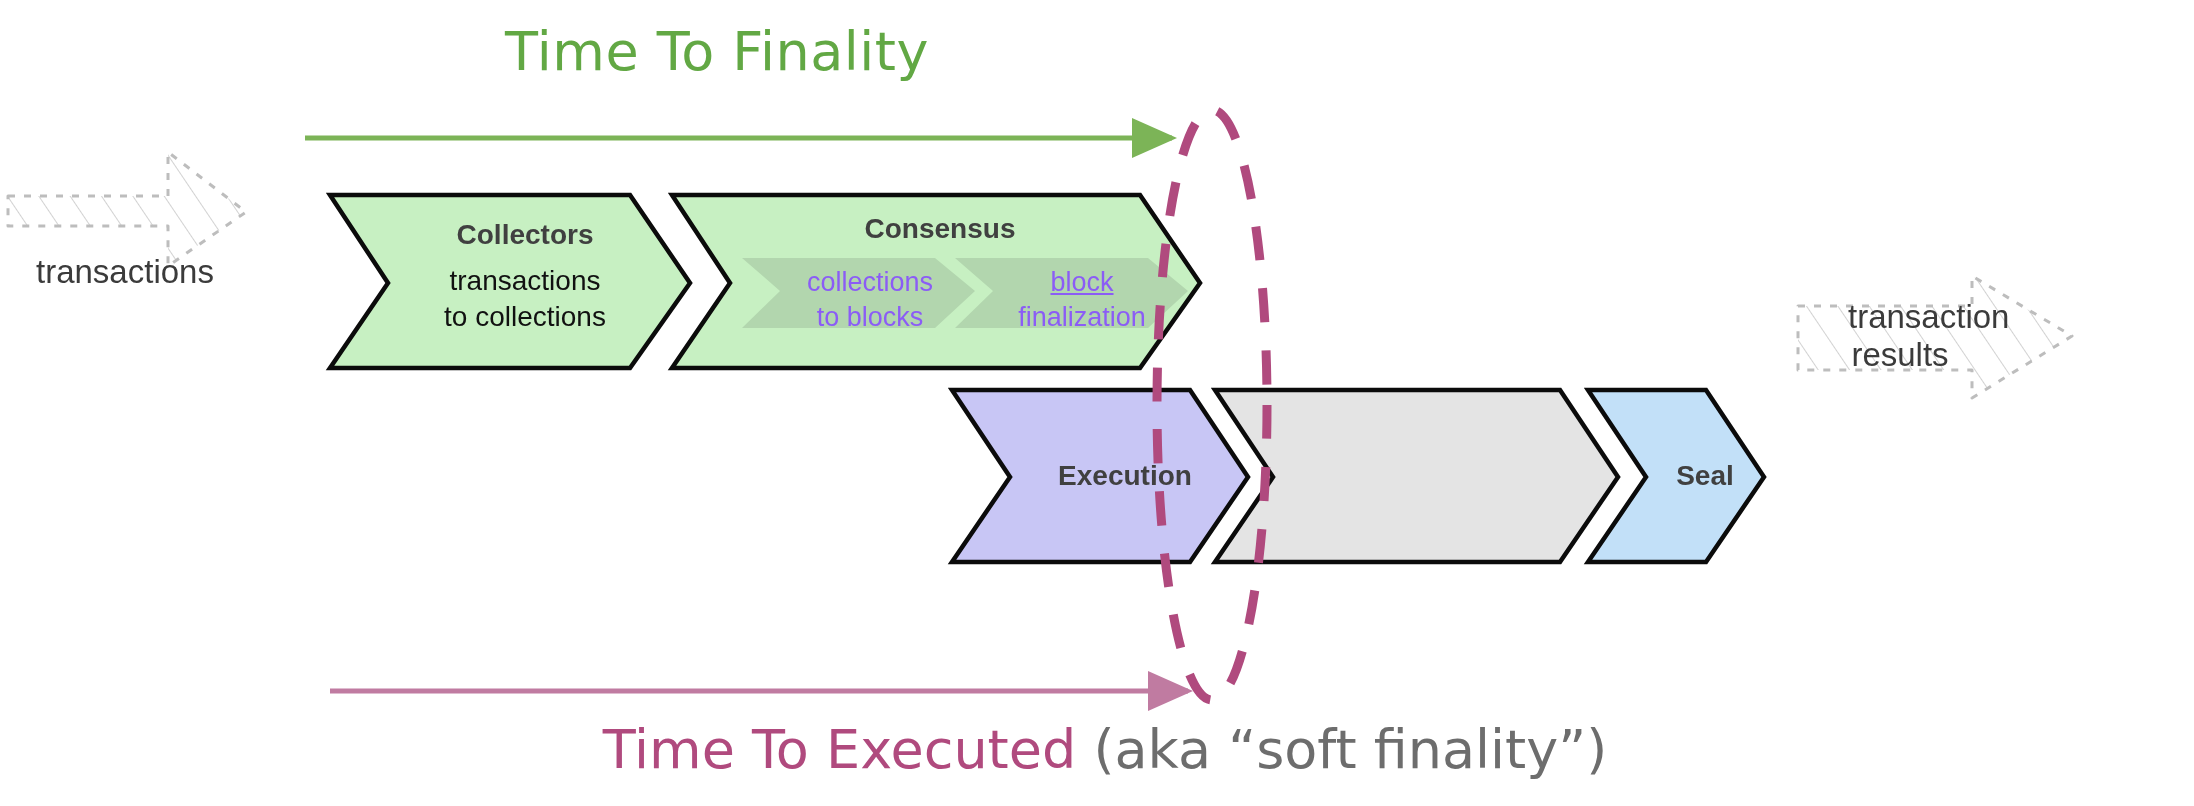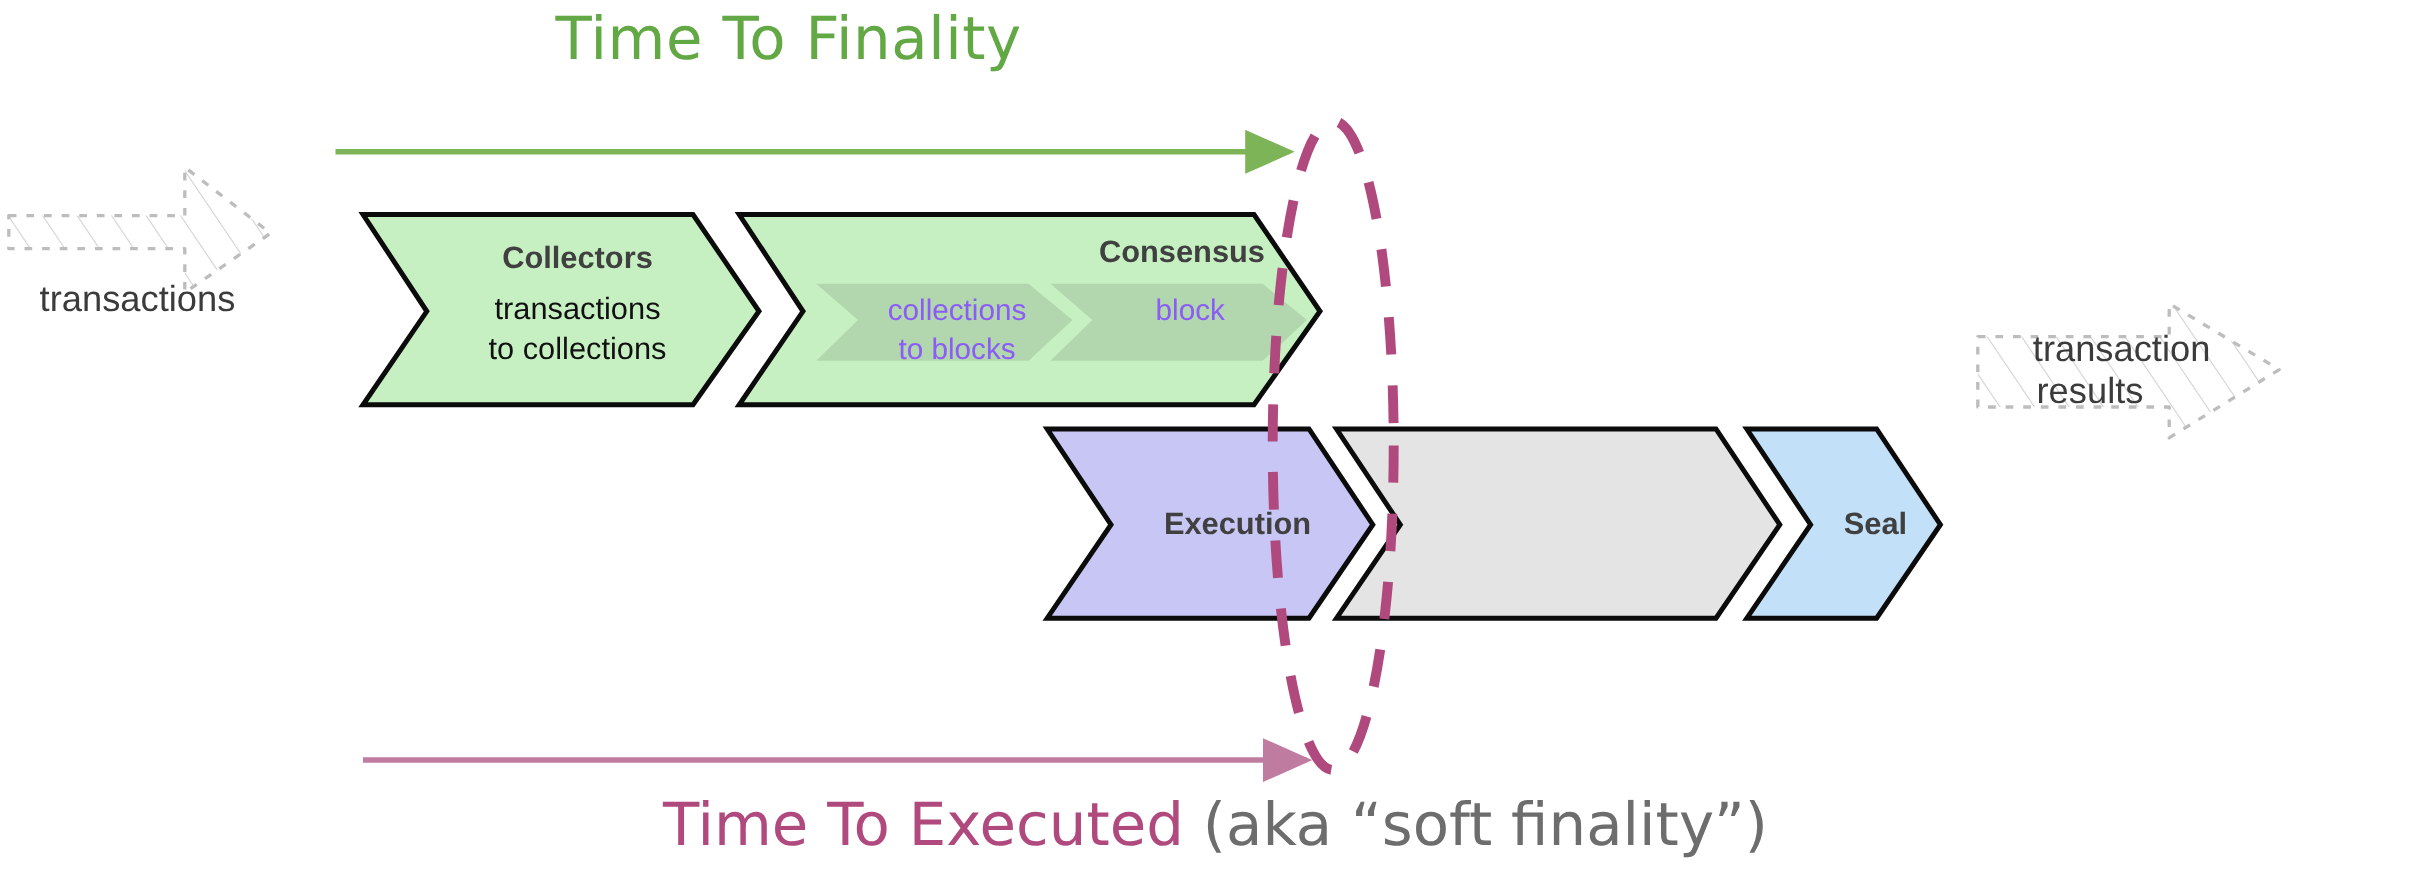--- a/index.html
+++ b/index.html
@@ -100,37 +100,38 @@
     </g>
 
     <g>
       <line x1="305" y1="138" x2="1172" y2="138" stroke="#7cb457" stroke-width="5" marker-end="url(#arrowGreen)"></line>
     </g>
     <g>
       <line x1="330" y1="691" x2="1188" y2="691" stroke="#c07ba1" stroke-width="5" marker-end="url(#arrowMagenta)"></line>
     </g>
   </svg>
 
-  <div class="lbl title-green" style="left:505px;top:4px;">Time To Finality</div>
+  <div class="lbl title-green" style="left:505px;top:20px;">Time To Finality</div>
 
   <div class="lbl ghost-lbl" style="left:36px;top:253px;width:220px;">transactions</div>
 
   <div class="lbl ghost-lbl" style="left:1848px;top:298px;width:320px;">transaction</div>
   <div class="lbl ghost-lbl" style="left:1740px;top:336px;width:320px;text-align:center;">results</div>
 
   <div class="lbl stage-title" style="left:390px;top:219px;width:270px;">Collectors</div>
   <div class="lbl stage-sub" style="left:380px;top:264px;width:290px;">transactions</div>
   <div class="lbl stage-sub" style="left:380px;top:300px;width:290px;">to collections</div>
 
-  <div class="lbl stage-title" style="left:730px;top:213px;width:420px;text-align:right;">Consensus</div>
+  <div class="lbl stage-title" style="left:730px;top:213px;width:420px;">Consensus</div>
 
   <div class="lbl inner-sub" style="left:760px;top:266px;width:220px;">collections</div>
   <div class="lbl inner-sub" style="left:760px;top:301px;width:220px;">to blocks</div>
 
-  <div class="lbl inner-sub" style="left:972px;top:266px;width:220px;">block</div>
+  <div class="lbl inner-sub" style="left:972px;top:266px;width:220px;text-decoration:underline;">block</div>
+  <div class="lbl inner-sub" style="left:972px;top:301px;width:220px;">finalization</div>
 
   <div class="lbl stage-title" style="left:1005px;top:460px;width:240px;">Execution</div>
   <div class="lbl stage-title" style="left:1645px;top:460px;width:120px;">Seal</div>
 
   <div class="bottom-line">
     <span class="title-magenta">Time To Executed</span><span class="title-gray"> (aka “soft finality”)</span>
   </div>
 
 </div>
 

